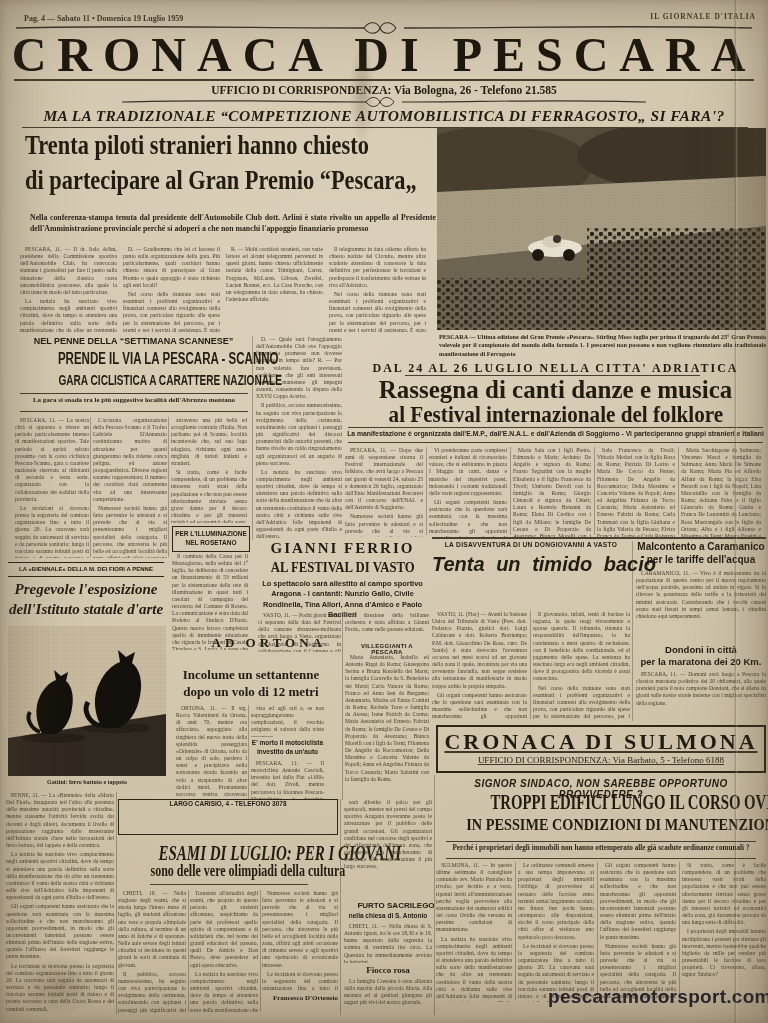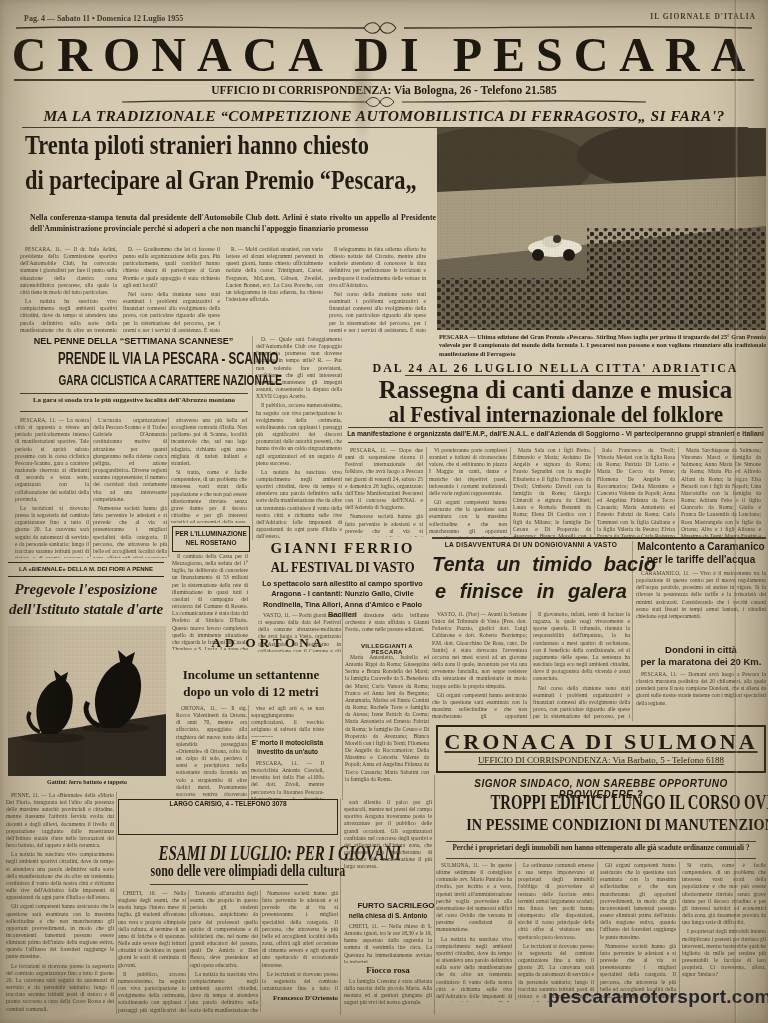--- a/index.html
+++ b/index.html
@@ -33,21 +33,21 @@
     background:radial-gradient(50% 50% at 50% 50%, rgba(80,64,44,.28), rgba(80,64,44,0) 70%);}
   .masthead{font-weight:bold;letter-spacing:11px;font-size:48px;line-height:1;text-align:center;color:#1d180f;}
   .cap{font-weight:bold;color:#2b241a;}
   .wm{font-family:"Liberation Sans",sans-serif;font-weight:bold;font-size:19px;color:#22222c;letter-spacing:.3px;}
 </style>
 </head>
 <body>
 
 <div class="sheet">
 
-  <div class="abs ser b" style="left:24px;top:14px;width:330px;font-size:8px;">Pag. 4 — Sabato 11 • Domenica 12 Luglio 1955</div>
+  <div class="abs ser b" style="left:24px;top:14px;width:330px;font-size:8px;">Pag. 4 — Sabato 11 • Domenica 19 Luglio 1959</div>
   <div class="abs ser b rt" style="left:600px;top:12px;width:156px;font-size:7.5px;letter-spacing:1px;">IL GIORNALE D'ITALIA</div>
 
   <svg class="abs" style="left:12px;top:20px;" width="744" height="14" viewBox="0 0 744 14">
     <path d="M4,8 C120,5 240,8 352,8" stroke="#3a332a" stroke-width="1.4" fill="none"></path>
     <path d="M392,8 C500,8 620,5 740,8" stroke="#3a332a" stroke-width="1.4" fill="none"></path>
     <path d="M352,8 c5,-7 13,-7 16,0 c3,7 11,7 16,0 M352,8 c5,7 13,7 16,0 c3,-7 11,-7 16,0" stroke="#3a332a" stroke-width="1.1" fill="none"></path>
   </svg>
 
   <div class="abs masthead ser" style="left:0;top:31px;width:768px;">CRONACA DI PESCARA</div>
   <i class="hr" style="left:14px;top:79px;width:740px;height:2px;"></i>
@@ -238,21 +238,20 @@
       <p>Italo Francesco da Tivoli; Vittorio Medori con la figlia Rosa da Roma; Patrizia Di Lorito e Maria De Cecco da Penne; Filomena De Angelis da Roccamorice; Delia Massimo e Concetta Valente da Popoli; Anna ed Angelina Fidanza da Tocco Casauria; Maria Antonietta ed Ernesto Fabrizi da Roma; Carla Tommasi con la figlia Giuliana e la figlia Valeria da Pesaro; Elvira Franca da Torino e Carla Robuzzo con la famiglia Francucci da Padova.</p>
     </div>
   <i class="vr" style="left:678px;top:447px;height:88px;"></i>
   <div class="col" style="left:681px;top:447px;width:80px;height:90px;">
       <p>Maria Sarchiapone da Sulmona; Vincenzo Masci e famiglia da Sulmona; Anna Maria De Simone da Roma; Maria Pia ed Alfredo Alfani da Roma; la sig.ra Elsa Berardi con i figli da Napoli; Lina Marcotullio con la famiglia da Roma; Adriana Febo e il figlio Giancarlo da Roma; Giulia e Franca De Laurentiis da Lanciano; Rosa Mastrangelo con le figlie da Ortona; Alba e i figli Alfonso e Massimo da Terni; Maura Frosini e famiglia da Roma.</p>
     </div>
 
   <i class="hr" style="left:432px;top:537px;width:334px;height:2px;"></i>
   <div class="abs san b ctr ink" style="left:432px;top:541px;width:198px;font-size:6.6px;letter-spacing:.3px;">LA DISAVVENTURA DI UN DONGIOVANNI A VASTO</div>
   <div class="abs san b i ctr ink nw" style="left:432px;top:553px;width:198px;font-size:20px;word-spacing:6px;">Tenta un timido bacio</div>
-  <div class="abs san b i ctr ink nw" style="left:432px;top:580px;width:198px;font-size:20px;word-spacing:8px;">e finisce in galera</div>
   <div class="col" style="left:432px;top:611px;width:95px;height:110px;">
       <p>VASTO, 11. (Fior) — Avanti la Sezione Unica del Tribunale di Vasto (Pres. dott. Federico Puzzio, giudici dott. Luigi Caldarone e dott. Roberto Borriempo; P.M. dott. Gioacchino De Rosa, canc. De Santis) è stata rievocata l'avventura occorsa nei mesi scorsi ad un giovane della zona il quale, incontrata per via una avvenente fanciulla, non seppe resistere alla tentazione di manifestarle in modo troppo ardito la propria simpatia.</p>
       <p>Gli organi competenti hanno assicurato che la questione sarà esaminata con la massima sollecitudine e che non mancheranno gli opportuni provvedimenti, in modo che gli inconvenienti lamentati possano essere eliminati prima dell'inizio della stagione estiva, quando l'afflusso dei forestieri raggiunge le punte massime.</p>
     </div>
   <i class="vr" style="left:530px;top:611px;height:108px;"></i>
   <div class="col" style="left:533px;top:611px;width:97px;height:110px;">
       <p>Il giovanotto, infatti, tentò di baciare la ragazza, la quale reagì vivacemente e sporse querela. Il tribunale, ritenuta la responsabilità dell'imputato, lo ha condannato a mesi quattro di reclusione, con il beneficio della condizionale, ed al pagamento delle spese. La sentenza ha suscitato larga eco negli ambienti cittadini, dove il protagonista della vicenda è assai conosciuto.</p>
       <p>Nel corso della riunione sono stati esaminati i problemi organizzativi e finanziari connessi allo svolgimento della prova, con particolare riguardo alle spese per la sistemazione del percorso, per i premi e per i servizi di assistenza. È stato rilevato che l'apporto degli enti locali risulta indispensabile per assicurare alla manifestazione il consueto decoro.</p>
     </div>
 

